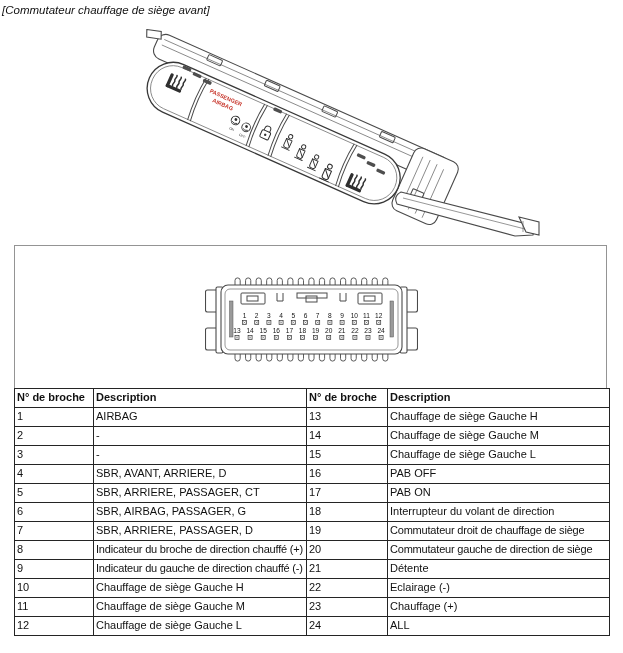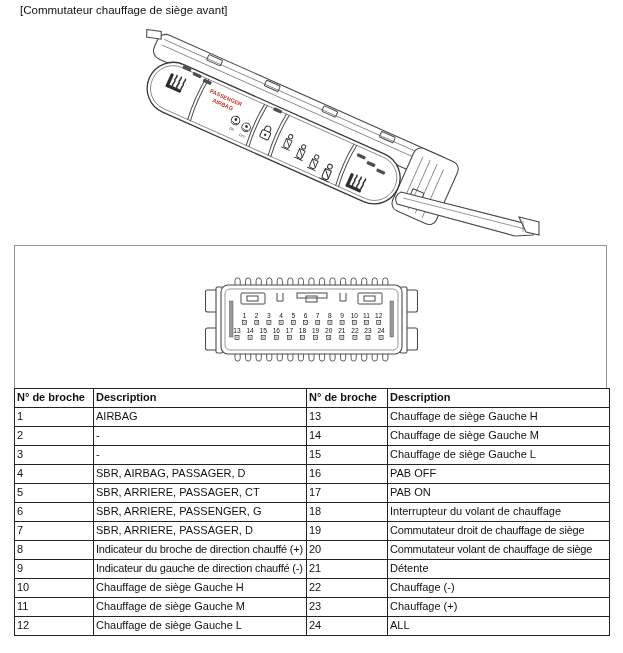--- a/index.html
+++ b/index.html
@@ -1,22 +1,22 @@
 <!DOCTYPE html>
 <html><head>
 <meta charset="utf-8">
 <style>
   html,body{margin:0;padding:0;}
   body{
     width:623px;height:653px;background:#ffffff;position:relative;
     font-family:"Liberation Sans", sans-serif;color:#111;overflow:hidden;
   }
   .page-title{
-    position:absolute;left:20px;top:4px;font-size:11.5px;color:#101010;
-    letter-spacing:0;white-space:nowrap;
+    position:absolute;left:2px;top:4px;font-size:11.5px;color:#101010;
+    letter-spacing:0;white-space:nowrap;font-style:italic;
   }
   .iso-svg{position:absolute;left:95px;top:24px;}
   .diagram-box{
     position:absolute;left:14px;top:245px;width:593px;height:389px;
     border:1px solid #949494;background:#fff;box-sizing:border-box;
   }
   .connector-svg{position:absolute;left:190px;top:31px;}
   table.pin-table{
     position:absolute;left:-1px;top:142px;width:595px;
     border-collapse:collapse;table-layout:fixed;
@@ -328,59 +328,59 @@
           <td>Chauffage de siège Gauche M</td>
         </tr>
         <tr>
           <td>3</td>
           <td>-</td>
           <td>15</td>
           <td>Chauffage de siège Gauche L</td>
         </tr>
         <tr>
           <td>4</td>
-          <td>SBR, AIRBAG, PASSAGER, D</td>
+          <td>SBR, AVANT, ARRIERE, D</td>
           <td>16</td>
           <td>PAB OFF</td>
         </tr>
         <tr>
           <td>5</td>
           <td>SBR, ARRIERE, PASSAGER, CT</td>
           <td>17</td>
           <td>PAB ON</td>
         </tr>
         <tr>
           <td>6</td>
-          <td>SBR, ARRIERE, PASSENGER, G</td>
+          <td>SBR, AIRBAG, PASSAGER, G</td>
           <td>18</td>
-          <td>Interrupteur du volant de chauffage</td>
+          <td>Interrupteur du volant de direction</td>
         </tr>
         <tr>
           <td>7</td>
           <td>SBR, ARRIERE, PASSAGER, D</td>
           <td>19</td>
           <td class="condensed">Commutateur droit de chauffage de siège</td>
         </tr>
         <tr>
           <td>8</td>
           <td class="condensed">Indicateur du broche de direction chauffé (+)</td>
           <td>20</td>
-          <td class="condensed">Commutateur volant de chauffage de siège</td>
+          <td class="condensed">Commutateur gauche de direction de siège</td>
         </tr>
         <tr>
           <td>9</td>
           <td class="condensed">Indicateur du gauche de direction chauffé (-)</td>
           <td>21</td>
           <td>Détente</td>
         </tr>
         <tr>
           <td>10</td>
           <td>Chauffage de siège Gauche H</td>
           <td>22</td>
-          <td>Chauffage (-)</td>
+          <td>Eclairage (-)</td>
         </tr>
         <tr>
           <td>11</td>
           <td>Chauffage de siège Gauche M</td>
           <td>23</td>
           <td>Chauffage (+)</td>
         </tr>
         <tr>
           <td>12</td>
           <td>Chauffage de siège Gauche L</td>

